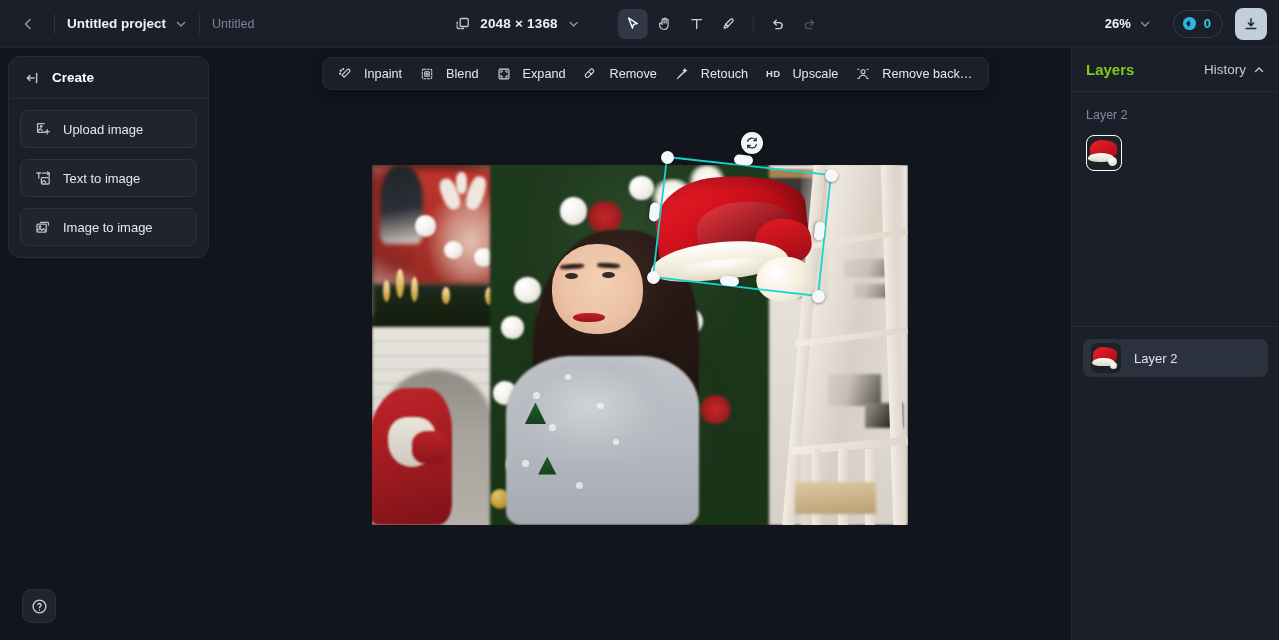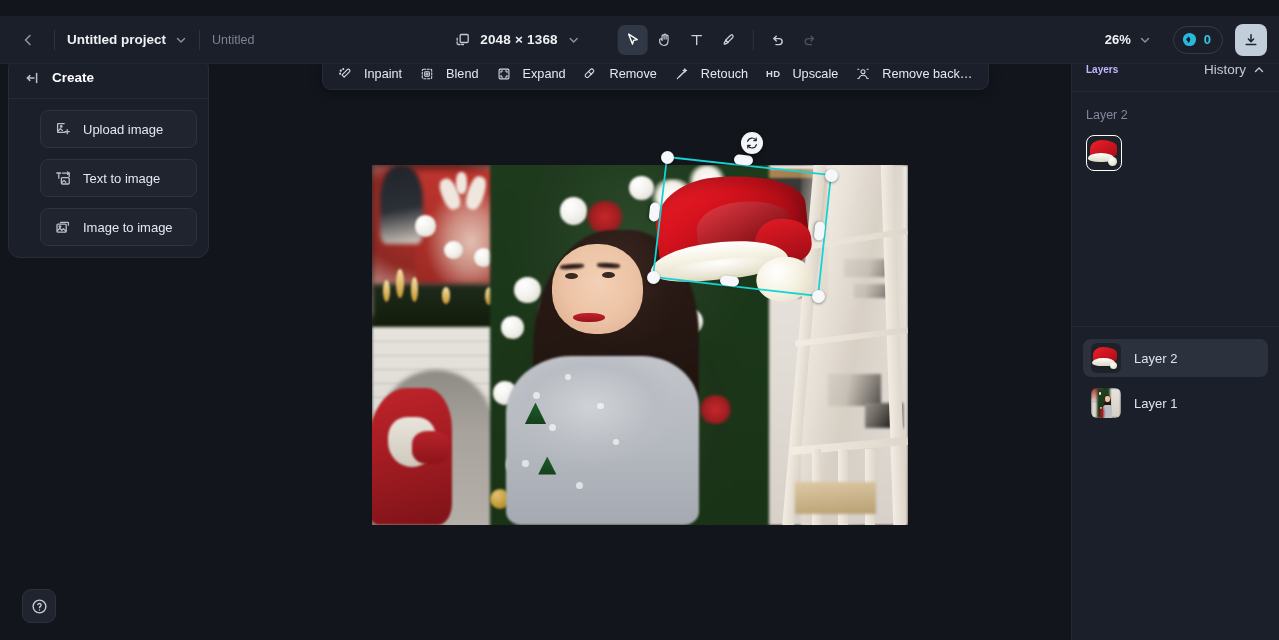--- a/index.html
+++ b/index.html
@@ -7,21 +7,21 @@
   body {
     background:#12151c;
     font-family:"Liberation Sans", sans-serif;
     color:#e8eaef;
     -webkit-font-smoothing:antialiased;
   }
   #app { position:relative; width:1279px; height:640px; }
 
   
   .topbar{
-    position:absolute; left:0; top:16px; width:1279px; height:48px;
+    position:absolute; left:0; top:0; width:1279px; height:48px;
     background:#1b1f29;
     display:flex; align-items:center;
     border-bottom:1px solid #22262f;
     z-index:40;
   }
   .tb-left{ display:flex; align-items:center; padding-left:14px; gap:0px; }
   .iconbtn{
     width:28px; height:28px; border-radius:6px;
     display:flex; align-items:center; justify-content:center;
     color:#8b93a4; cursor:pointer;
@@ -71,21 +71,20 @@
     height:42px; display:flex; align-items:center; gap:12px;
     padding:0 15px; border-bottom:1px solid #262b35;
   }
   .cp-title{ font-size:13.5px; font-weight:bold; color:#fff;}
   .cp-body{ padding:11px; display:flex; flex-direction:column; gap:11px;}
   .cp-item{
     height:38px; border:1px solid #2d333f; border-radius:8px;
     background:#20242e;
     display:flex; align-items:center; gap:12px; padding:0 14px;
     cursor:pointer;
-    margin-left:20px;
   }
   .cp-item span.lbl{ font-size:13px; color:#e3e7ee;}
   .cp-ico{ color:#b9c0cd; display:flex; align-items:center;}
 
   
   .float-tb{
     position:absolute; left:322px; top:57px; height:33px;
     background:#1b1f29; border:1px solid #262b35; border-radius:9px;
     display:flex; align-items:center; padding:0 7px; gap:2px;
     z-index:30;
@@ -311,21 +310,21 @@
   
   .rpanel{
     position:absolute; right:0; top:48px; width:208px; bottom:0;
     background:#1b1f29; border-left:1px solid #232831;
     z-index:30;
   }
   .rp-head{
     height:44px; display:flex; align-items:center; justify-content:space-between;
     padding:0 14px; border-bottom:1px solid #262b35;
   }
-  .rp-tab{ font-size:10px; font-weight:bold; color:#c4b5fd; cursor:pointer;}
+  .rp-tab{ font-size:15px; font-weight:bold; color:#84cc16; cursor:pointer;}
   .rp-tab2{ font-size:13.5px; color:#c3c9d5; display:flex; align-items:center; gap:7px; cursor:pointer;}
   .rp-preview{ padding:16px 14px 0 14px; }
   .rp-layerlabel{ font-size:12.5px; color:#808a9c; margin-bottom:13px;}
   .rp-thumbbig{
     width:36px;height:36px;border-radius:8px;border:1.6px solid #ffffff;
     background:#1d2128; overflow:hidden; position:relative; cursor:pointer;
   }
   .rp-list{
     position:absolute; left:0; right:0; top:278px;
     border-top:1px solid #262b35; padding:12px 11px; display:flex; flex-direction:column; gap:7px;
@@ -756,38 +755,20 @@
       <div class="layer-row sel">
         <div class="layer-thumb">
           <div class="thumb-hat">
               <div class="th-cone"></div>
               <div class="th-brim"></div>
               <div class="th-pom"></div>
             </div>
         </div>
         <span class="layer-name">Layer 2</span>
       </div>
-      <div class="layer-row">
-        <div class="layer-thumb">
-          <div class="thumb-photo">
-            <div style="position:absolute;left:0;top:0;width:40%;height:45%;background:linear-gradient(180deg,#b0332d,#e0d6cc);filter:blur(1px);"></div>
-            <div style="position:absolute;left:0;top:42%;width:40%;height:58%;background:#ddd8d0;filter:blur(1px);"></div>
-            <div style="position:absolute;left:20%;top:0;width:46%;height:100%;background:linear-gradient(180deg,#22401f,#17300f);filter:blur(.8px);"></div>
-            <div style="position:absolute;left:26%;top:14%;width:9%;height:9%;border-radius:50%;background:#f3f0e9;"></div>
-            <div style="position:absolute;left:42%;top:40%;width:9%;height:9%;border-radius:50%;background:#f3f0e9;"></div>
-            <div style="position:absolute;left:30%;top:62%;width:8%;height:8%;border-radius:50%;background:#f3f0e9;"></div>
-            <div style="position:absolute;left:62%;top:0;width:38%;height:100%;background:linear-gradient(180deg,#e9e4dc,#d4cec5);filter:blur(.8px);"></div>
-            <div style="position:absolute;left:44%;top:22%;width:24%;height:58%;background:linear-gradient(175deg,#2c1c17,#1b100d);border-radius:46%;filter:blur(.7px);"></div>
-            <div style="position:absolute;left:48%;top:28%;width:14%;height:20%;background:#eec3a5;border-radius:48%;filter:blur(.6px);"></div>
-            <div style="position:absolute;left:40%;top:58%;width:30%;height:42%;background:#bcc0c6;border-radius:30% 26% 6% 6%;filter:blur(.7px);"></div>
-            <div style="position:absolute;left:30%;top:66%;width:14%;height:34%;background:#a81c23;border-radius:40% 26% 10% 10%;filter:blur(.8px);"></div>
-          </div>
-        </div>
-        <span class="layer-name">Layer 1</span>
-      </div>
     </div>
   </div>
 
   <div class="helpbtn">
     <span style="display:inline-flex;">
       <svg width="17" height="17" viewBox="0 0 16 16" fill="none" stroke="currentColor" stroke-width="1.3" stroke-linecap="round" stroke-linejoin="round">
         <circle cx="8" cy="8" r="6"></circle>
         <path d="M6.5 6.2a1.55 1.55 0 013 .55c0 1.05-1.5 1.25-1.5 2.35"></path>
         <circle cx="8" cy="11.3" r=".6" fill="currentColor" stroke="none"></circle>
       </svg>

